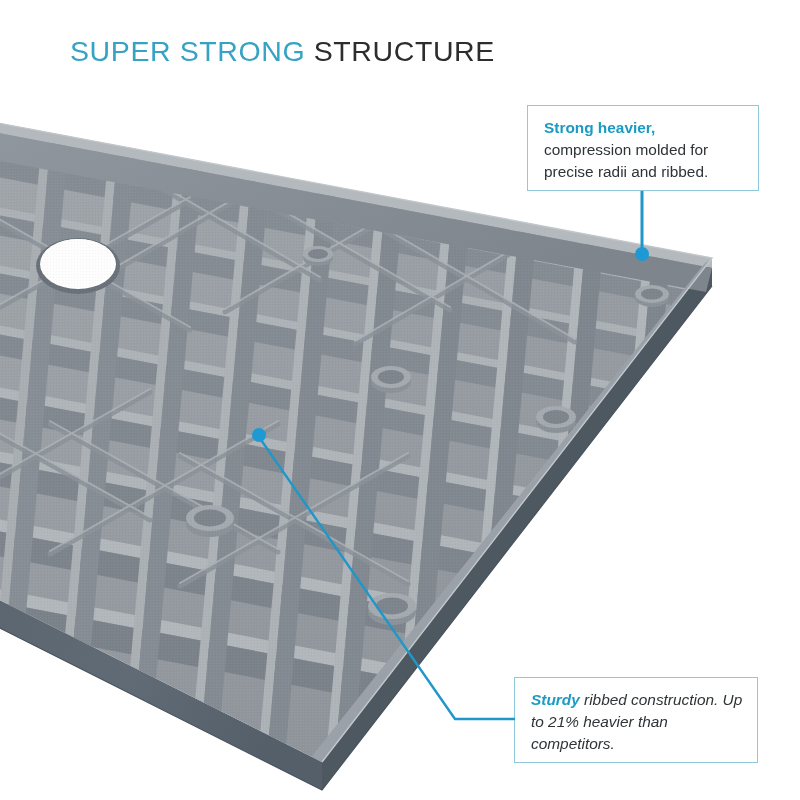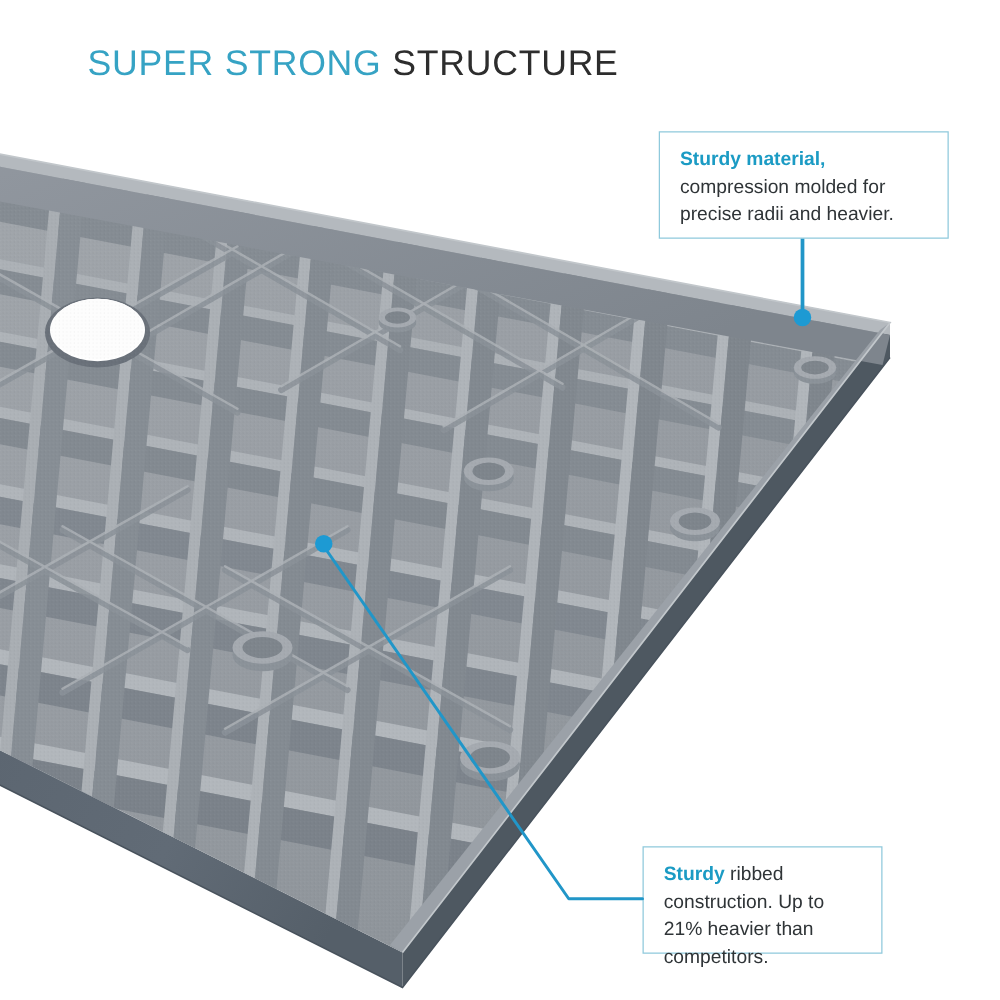--- a/index.html
+++ b/index.html
@@ -57,22 +57,23 @@
   }
   #callout-strong-material {
     left: 527px;
     top: 105px;
     width: 232px;
     height: 86px;
   }
   #callout-sturdy-ribbed {
     left: 514px;
     top: 677px;
-    width: 192px;
+    width: 244px;
     height: 86px;
+    font-style: italic;
   }
   .callout-text { margin: 0; }
 
   
   #leader-overlay {
     position: absolute;
     left: 0;
     top: 0;
     width: 800px;
     height: 800px;
@@ -295,21 +296,21 @@
 
     <polyline points="-60,598 322,790 712,286" fill="none" stroke="#48525c" stroke-width="1.2"></polyline>
   </g>
 </svg>
 
 <h1 id="page-title">
   <span class="accent">SUPER STRONG</span><span class="plain"> STRUCTURE</span>
 </h1>
 
 <div class="callout-box" id="callout-strong-material">
-  <p class="callout-text"><span class="lead">Sturdy material,</span><span> compression molded for precise radii and heavier.</span></p>
+  <p class="callout-text"><span class="lead">Strong heavier,</span><span> compression molded for precise radii and ribbed.</span></p>
 </div>
 
 <div class="callout-box" id="callout-sturdy-ribbed">
   <p class="callout-text"><span class="lead">Sturdy</span><span> ribbed construction. Up to 21% heavier than competitors.</span></p>
 </div>
 
 <svg id="leader-overlay" viewBox="0 0 800 800" width="800" height="800" xmlns="http://www.w3.org/2000/svg">
 
   <line x1="642" y1="191" x2="642" y2="251" stroke="#2196c8" stroke-width="3"></line>
   <circle cx="642" cy="254" r="7" fill="#1d9ad3"></circle>

